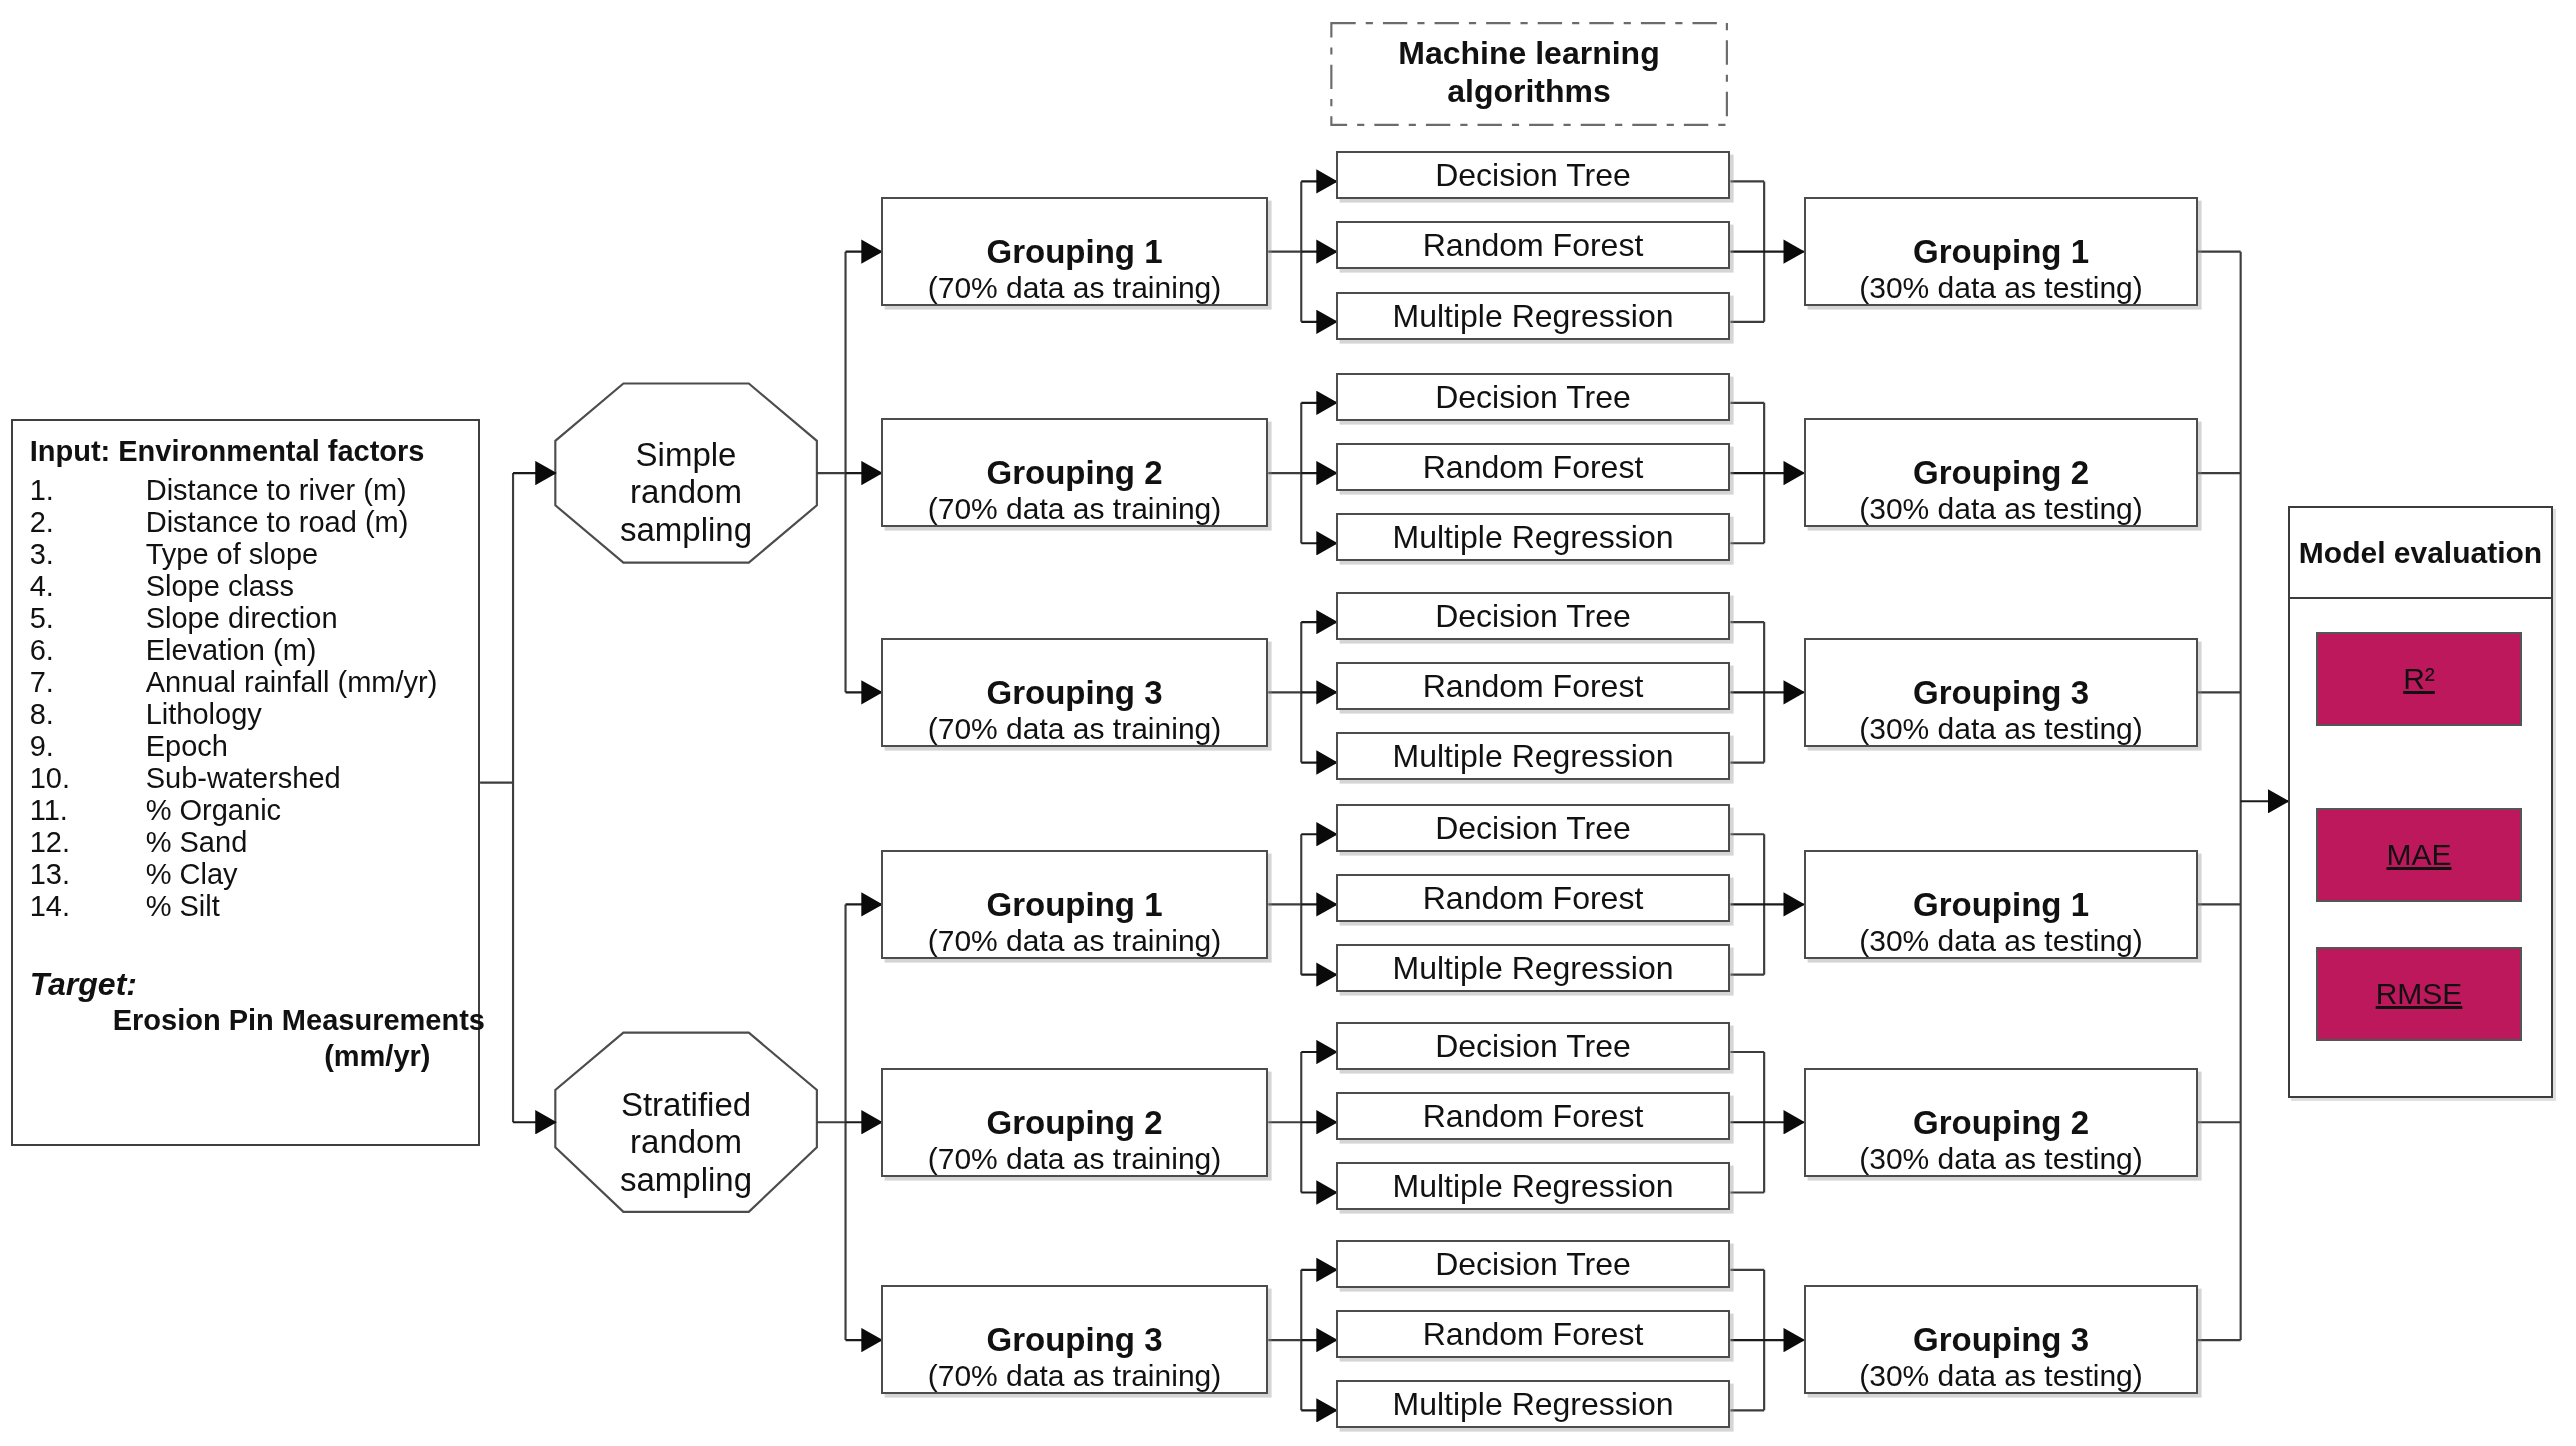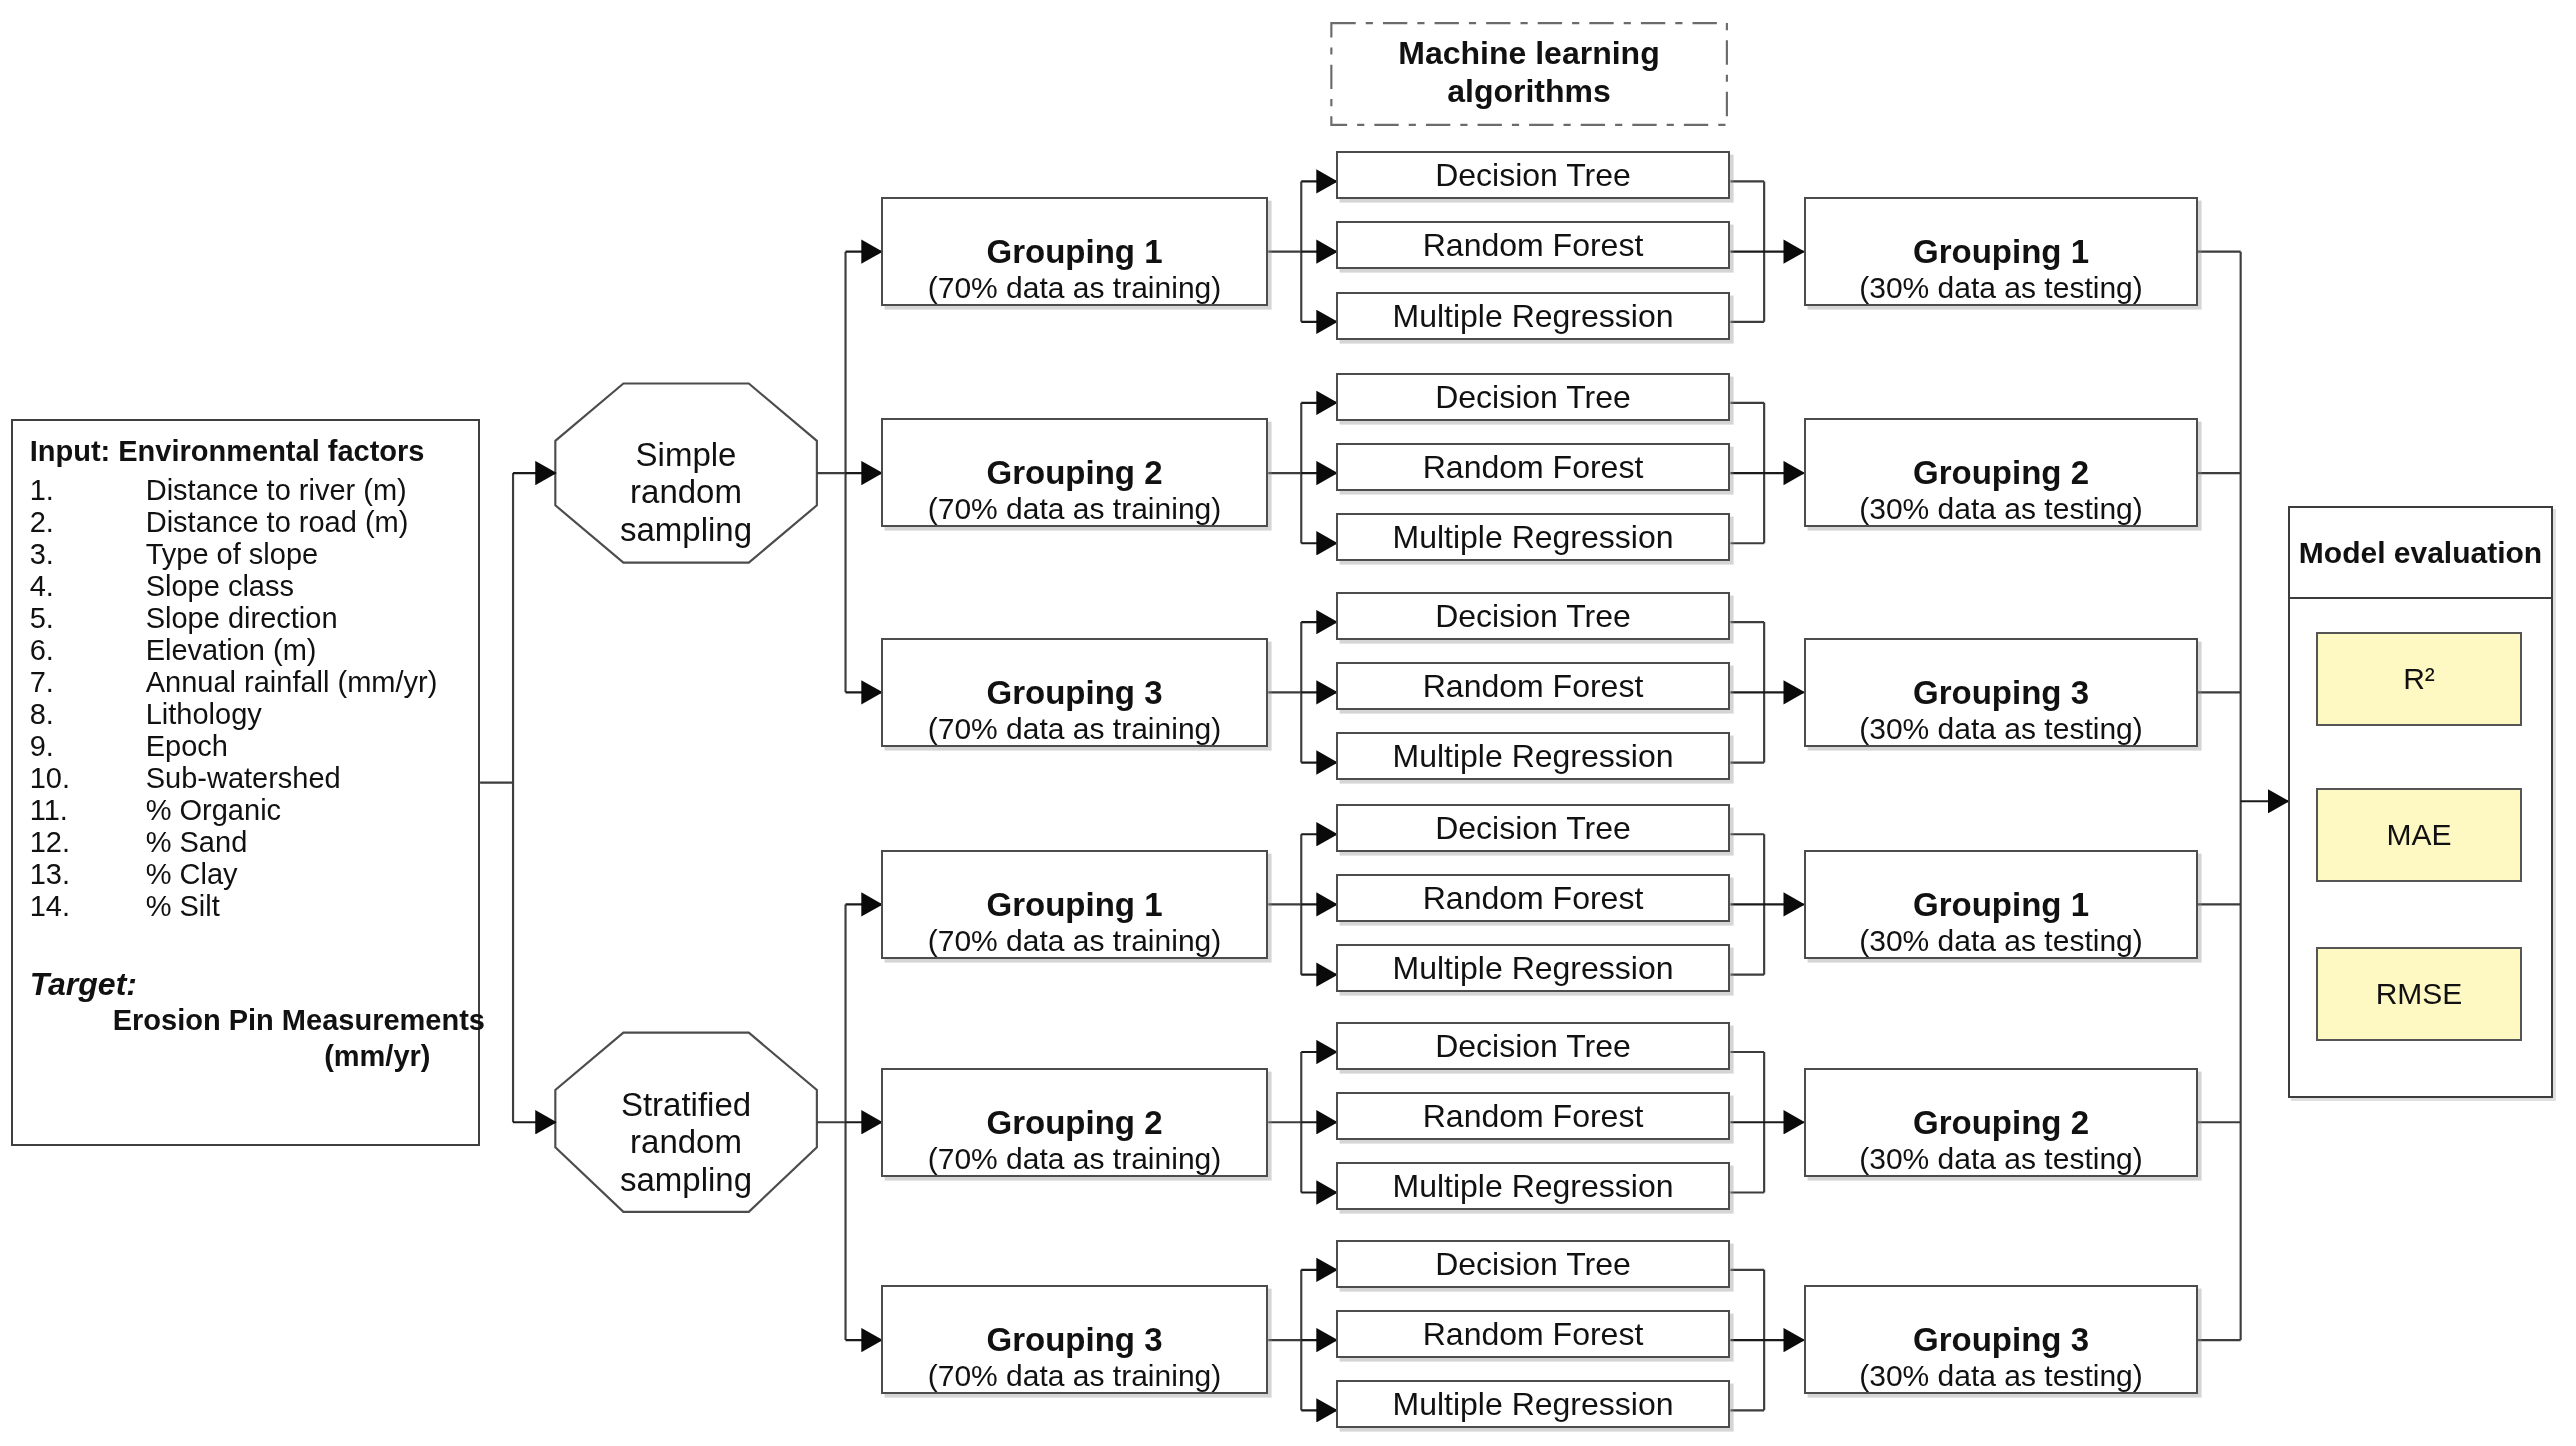--- a/index.html
+++ b/index.html
@@ -51,22 +51,22 @@
     left:2288px;top:506px;width:265px;height:592px;
     justify-content:flex-start;align-items:stretch;border-color:#3c3c3c;
     box-shadow:2.9px 2.9px 0 rgba(145,145,145,0.3);
   }
   .eval-header{
     height:89px;border-bottom:2.1px solid #3c3c3c;display:flex;
     align-items:center;justify-content:center;font-size:30px;font-weight:700;white-space:nowrap;
   }
   .metric{
     position:absolute;left:26px;width:206px;height:94px;
-    border:2.1px solid #555;background:#fef9c3;display:flex;align-items:center;
-    justify-content:center;font-size:30px;box-sizing:border-box;
+    border:2.1px solid #555;background:#be185d;display:flex;align-items:center;
+    justify-content:center;font-size:30px;box-sizing:border-box;text-decoration:underline;
   }
 </style>
 </head>
 <body>
 
 <div class="canvas">
 
   <svg class="wires" viewBox="0 0 3595 2019" xmlns="http://www.w3.org/2000/svg">
     <defs>
       <marker id="ah" markerUnits="userSpaceOnUse" markerWidth="30" markerHeight="34" viewBox="0 0 30 34" refX="28" refY="17" orient="auto">
@@ -318,21 +318,21 @@
   <div class="box gbox g30" style="top:1285px">
     <div class="g-title">Grouping 3</div>
     <div class="g-sub">(30% data as testing)</div>
   </div>
 
   <div class="box evalbox">
     <div class="eval-header">Model evaluation</div>
     <div class="metric" style="top:124px">
         <span>R²</span>
       </div>
-    <div class="metric" style="top:280px">
+    <div class="metric" style="top:300px">
         <span>MAE</span>
       </div>
     <div class="metric" style="top:439px">
         <span>RMSE</span>
       </div>
   </div>
 
 </div>
 
 

